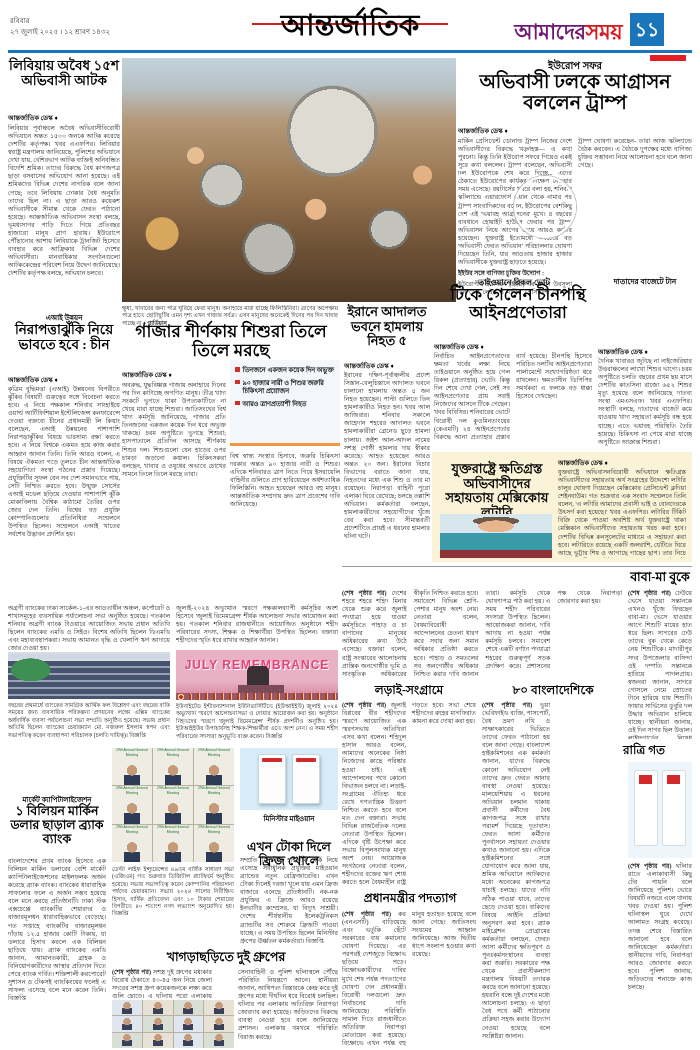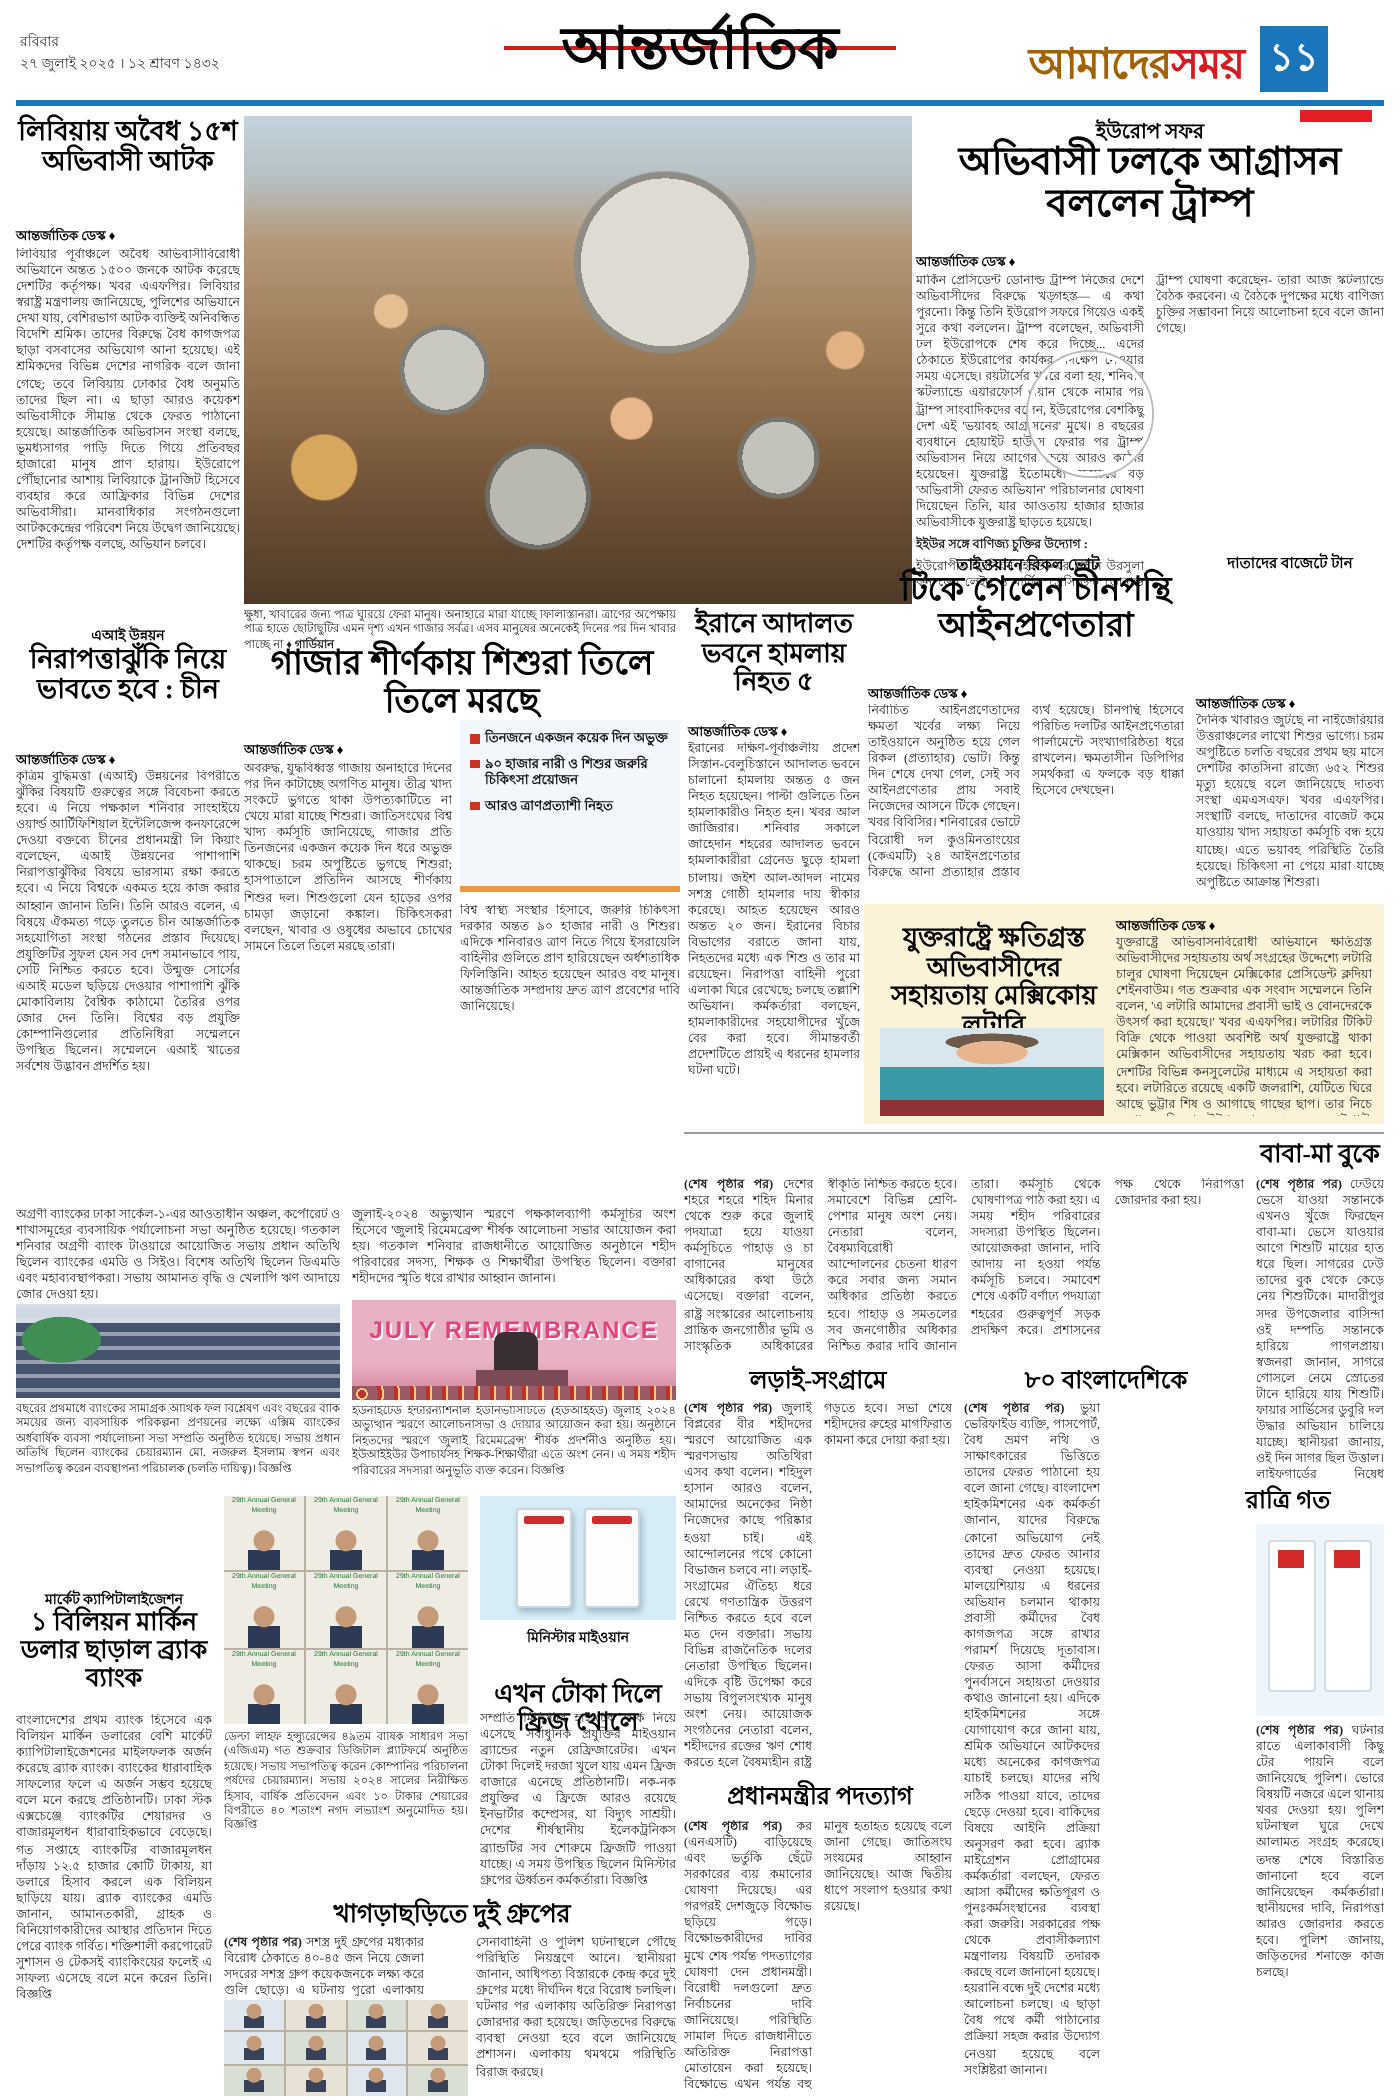--- a/index.html
+++ b/index.html
@@ -14,21 +14,21 @@
   .cols2{columns:2;column-gap:6px;column-fill:auto;}
   .cols4{columns:4;column-gap:7px;column-fill:auto;}
   .cap{font-size:5.7px;line-height:1.3;text-align:justify;color:#222;overflow:hidden;}
   .credit{font-weight:bold;white-space:nowrap;}
   .subhead{font-weight:bold;}
   
   .dateline{font-size:7px;color:#333;line-height:1.2;}
   .section-title{font-size:29px;font-weight:bold;color:#000;text-align:center;line-height:46px;}
   .redline{background:#d0201e;height:2px;}
   .brand{font-size:21px;font-weight:bold;letter-spacing:-0.5px;text-align:right;}
-  .brand .g{color:#a16207;}
+  .brand .g{color:#701a75;}
   .brand .r{color:#d71920;}
   .pagebox{background:#1b75bb;color:#fff;font-size:19px;font-weight:bold;text-align:center;line-height:33px;}
   .bluerule{background:#1b75bb;}
   .redbar{background:#e31e24;}
   .divider{background:#9a9a9a;}
   
   .photo-main{background:
     radial-gradient(circle at 63% 30%, #dedbd2 0 42px, #8e8c84 42px 45px, rgba(0,0,0,0) 46px),
     radial-gradient(circle at 30% 52%, #c9c9c2 0 20px, #7e7d76 20px 22px, rgba(0,0,0,0) 23px),
     radial-gradient(circle at 44% 78%, #b9b9b2 0 24px, #6e6d66 24px 26px, rgba(0,0,0,0) 27px),

